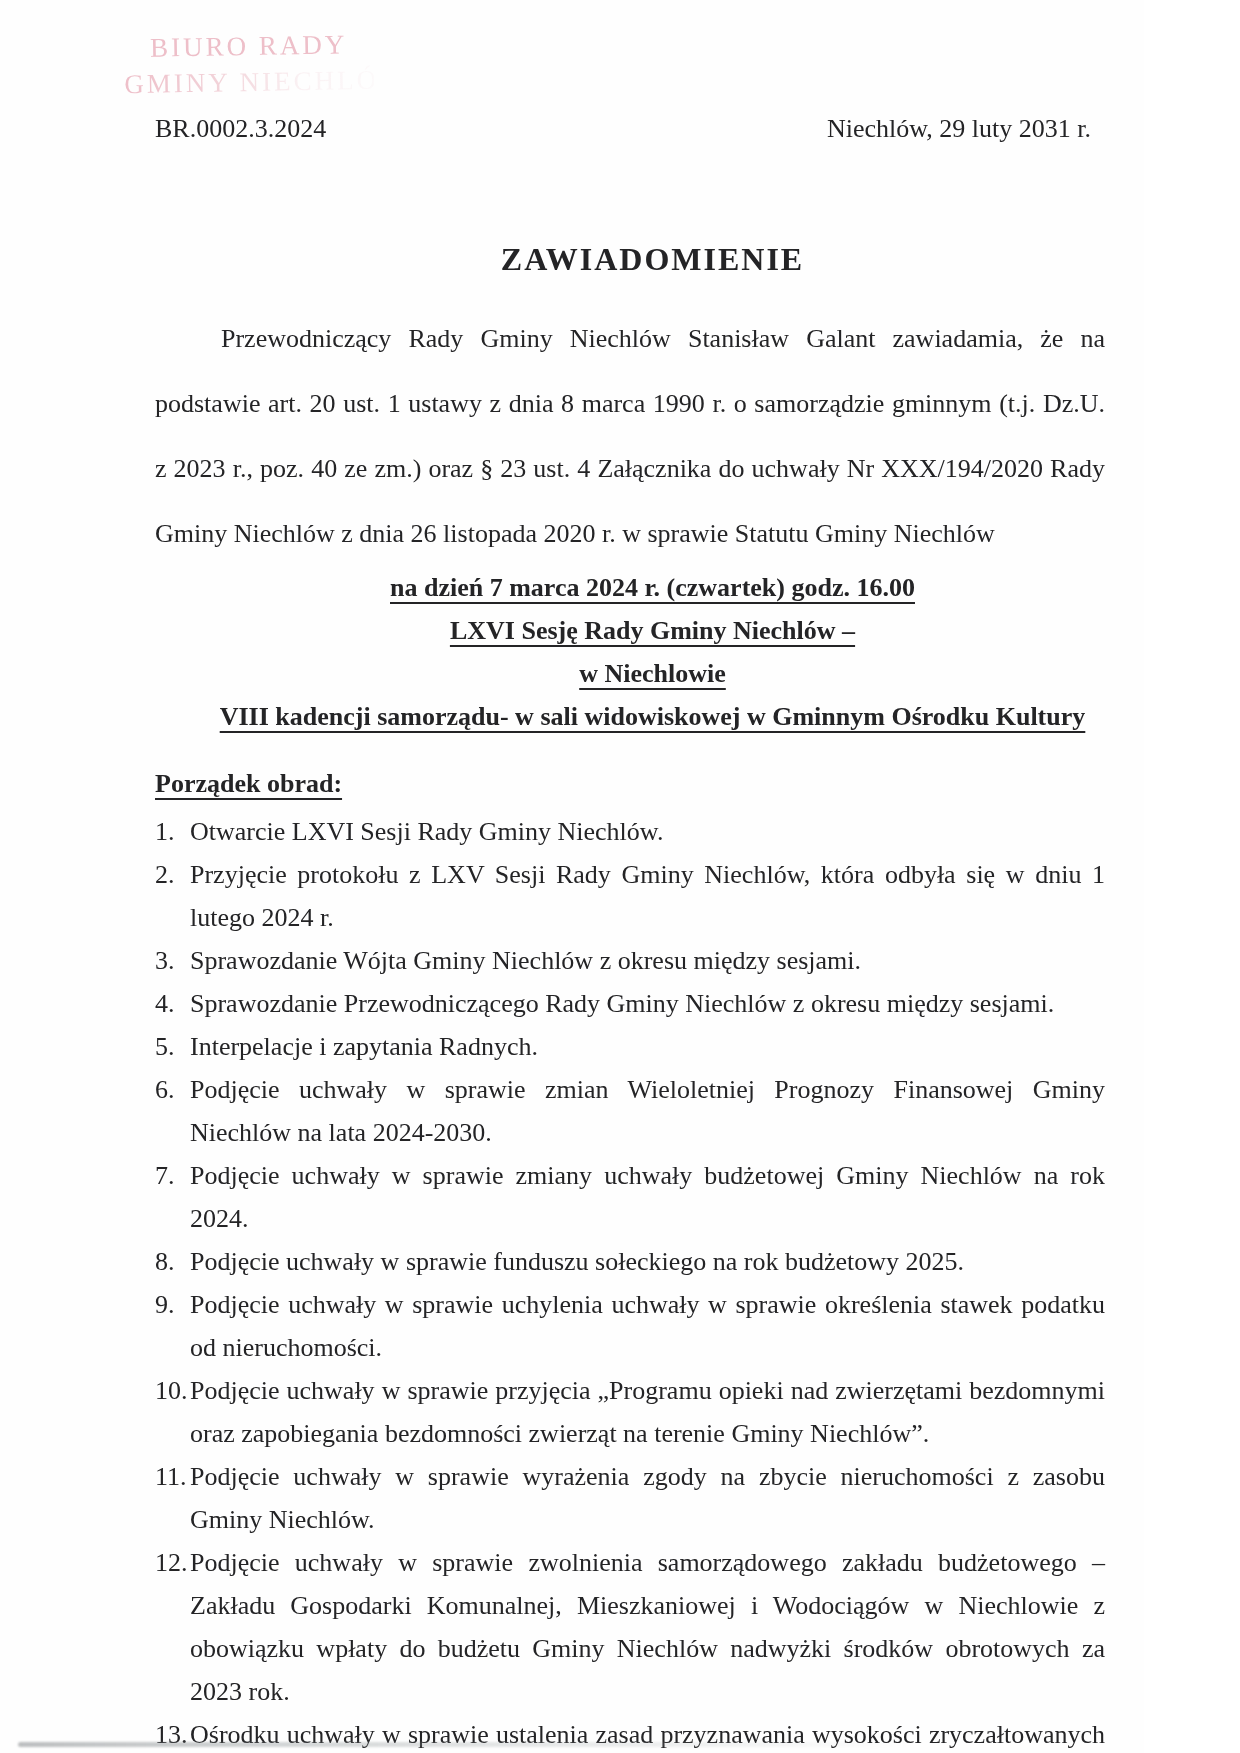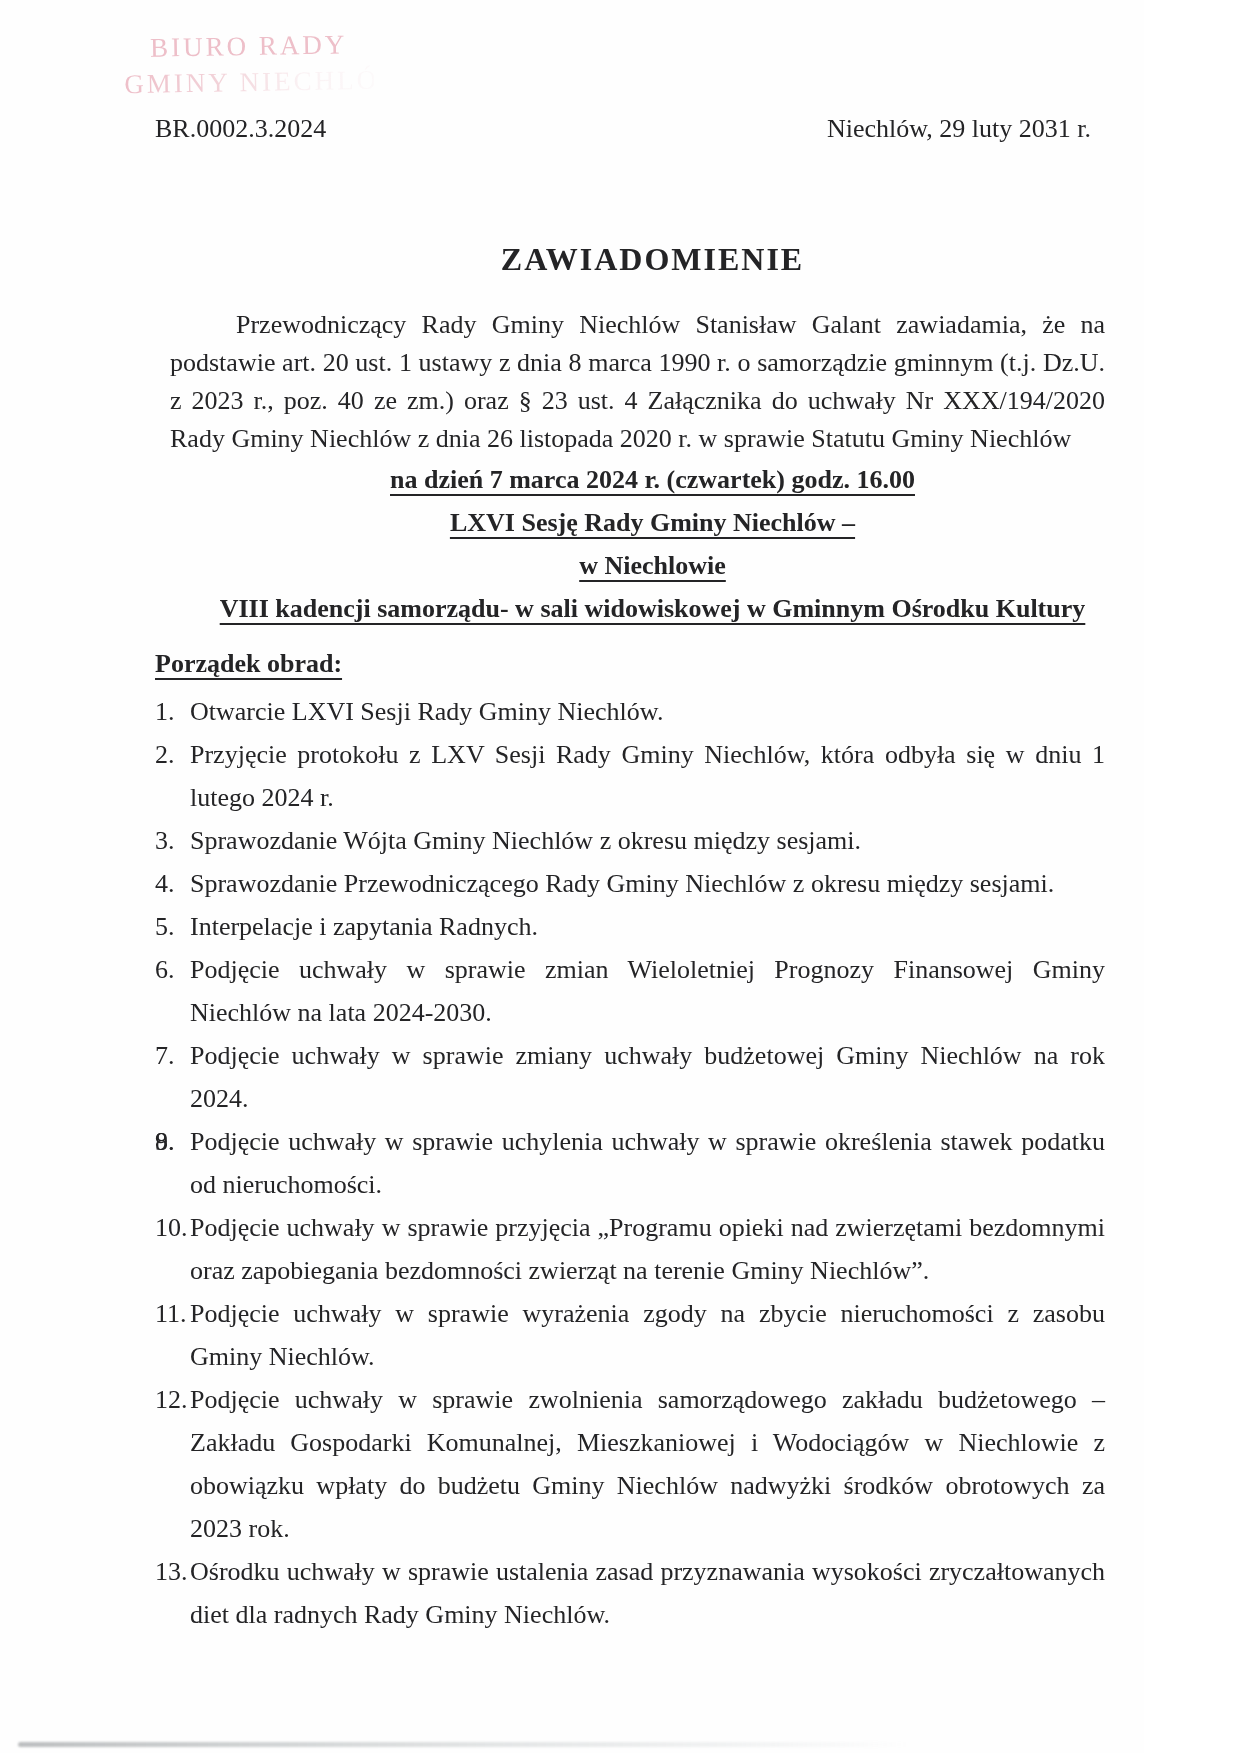--- a/index.html
+++ b/index.html
@@ -66,40 +66,40 @@
   .title {
     margin: 98px 0 0 45px;
     text-align: center;
     font-size: 32px;
     font-weight: bold;
     letter-spacing: 2px;
     line-height: 34px;
   }
 
   .intro {
-    margin: 30px 0 0 15px;
-    line-height: 38px;
+    margin: 30px 0 0 0;
+    line-height: 65px;
     text-align: justify;
     text-indent: 66px;
   }
 
   .session {
     margin: 0 0 0 45px;
     text-align: center;
     font-weight: bold;
     line-height: 43px;
   }
   .underlined {
     text-decoration: underline;
     text-underline-offset: 6px;
     text-decoration-thickness: 2px;
   }
 
   .agenda-heading {
-    margin-top: 12px;
+    margin-top: 24px;
     font-weight: bold;
     line-height: 44px;
   }
 
   ol.agenda {
     list-style: none;
     margin: 4px 0 0 0;
     padding: 0;
   }
   ol.agenda li {
@@ -173,21 +173,21 @@
     <div class="agenda-heading"><span class="underlined">Porządek obrad:</span></div>
 
     <ol class="agenda">
       <li><span class="num">1.</span><span class="txt">Otwarcie LXVI Sesji Rady Gminy Niechlów.</span></li>
       <li><span class="num">2.</span><span class="txt">Przyjęcie protokołu z LXV Sesji Rady Gminy Niechlów, która odbyła się w dniu 1 lutego 2024 r.</span></li>
       <li><span class="num">3.</span><span class="txt">Sprawozdanie Wójta Gminy Niechlów z okresu między sesjami.</span></li>
       <li><span class="num">4.</span><span class="txt">Sprawozdanie Przewodniczącego Rady Gminy Niechlów z okresu między sesjami.</span></li>
       <li><span class="num">5.</span><span class="txt">Interpelacje i zapytania Radnych.</span></li>
       <li><span class="num">6.</span><span class="txt">Podjęcie uchwały w sprawie zmian Wieloletniej Prognozy Finansowej Gminy Niechlów na lata 2024-2030.</span></li>
       <li><span class="num">7.</span><span class="txt">Podjęcie uchwały w sprawie zmiany uchwały budżetowej Gminy Niechlów na rok 2024.</span></li>
-      <li><span class="num">8.</span></li>
+      <li><span class="num">8.</span><span class="txt">Podjęcie uchwały w sprawie funduszu sołeckiego na rok budżetowy 2025.</span></li>
       <li><span class="num">9.</span><span class="txt">Podjęcie uchwały w sprawie uchylenia uchwały w sprawie określenia stawek podatku od nieruchomości.</span></li>
       <li><span class="num">10.</span><span class="txt">Podjęcie uchwały w sprawie przyjęcia „Programu opieki nad zwierzętami bezdomnymi oraz zapobiegania bezdomności zwierząt na terenie Gminy Niechlów”.</span></li>
       <li><span class="num">11.</span><span class="txt">Podjęcie uchwały w sprawie wyrażenia zgody na zbycie nieruchomości z zasobu Gminy Niechlów.</span></li>
       <li><span class="num">12.</span><span class="txt">Podjęcie uchwały w sprawie zwolnienia samorządowego zakładu budżetowego – Zakładu Gospodarki Komunalnej, Mieszkaniowej i Wodociągów w Niechlowie z obowiązku wpłaty do budżetu Gminy Niechlów nadwyżki środków obrotowych za 2023 rok.</span></li>
       <li><span class="num">13.</span><span class="txt">Ośrodku uchwały w sprawie ustalenia zasad przyznawania wysokości zryczałtowanych diet dla radnych Rady Gminy Niechlów.</span></li>
     </ol>
 
   </div>
 
   <div class="smudge-bottom"></div>

